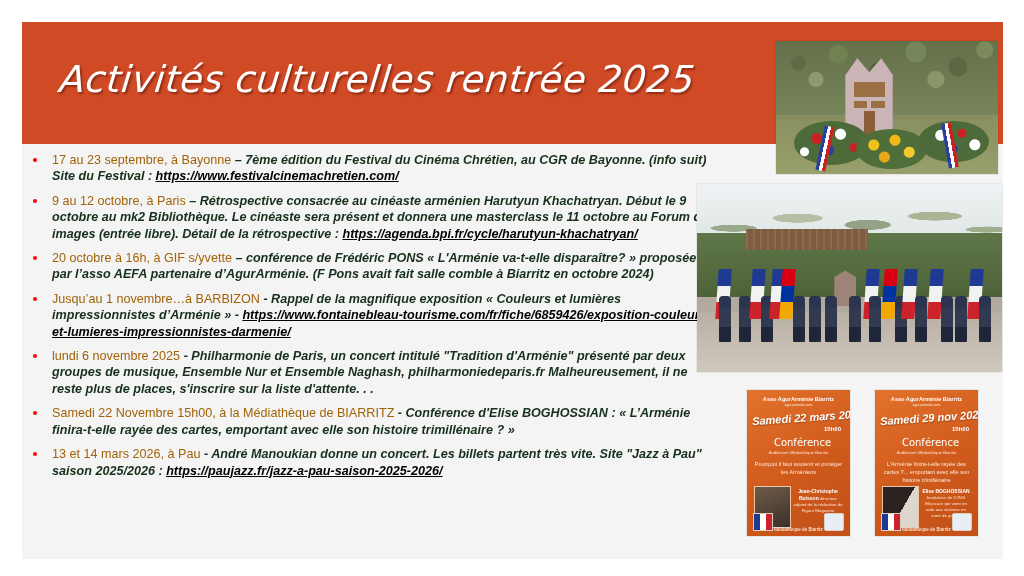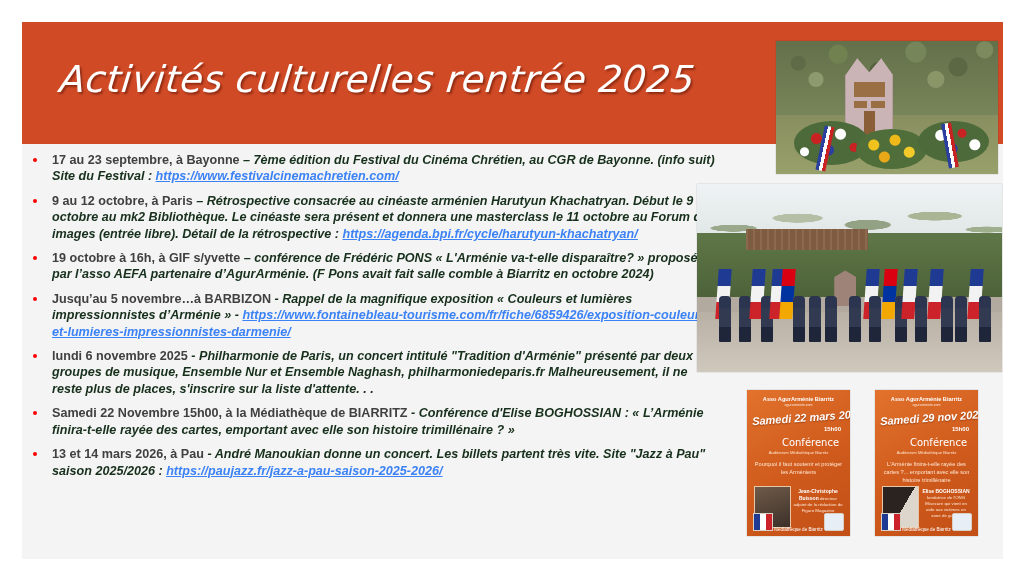--- a/index.html
+++ b/index.html
@@ -79,31 +79,31 @@
     content: "";
     position: absolute;
     left: 7px;
     top: 6px;
     width: 4px;
     height: 4px;
     border-radius: 50%;
     background: #ff0000;
   }
   .b-lead {
-    color: #404040;
+    color: #a16207;
     font-style: normal;
-    font-weight: bold;
+    font-weight: normal;
   }
   .b-body {
     color: #17301c;
     font-style: italic;
     font-weight: bold;
   }
   .b-link {
-    color: #3b82f6;
+    color: #000000;
     font-style: italic;
     font-weight: bold;
     text-decoration: underline;
     word-break: break-all;
   }
 
   
   .photo {
     position: absolute;
     overflow: hidden;
@@ -271,21 +271,21 @@
     font-style: italic;
     text-shadow: 0 1px 1px rgba(100,30,0,.5);
     transform: rotate(-4deg);
     white-space: nowrap;
   }
   .pst-hour {
     position: absolute; right: 9px; top: 36px;
     font-size: 6px; font-weight: bold; color: #ffffff;
   }
   .pst-conf {
-    position: absolute; left: 12px; top: 47px; width: 100%;
+    position: absolute; left: 4px; top: 47px; width: 100%;
     text-align: center; font-size: 10px; color: #ffffff;
     font-family: "DejaVu Sans", sans-serif;
   }
   .pst-venue {
     position: absolute; left: 0; top: 60px; width: 100%;
     text-align: center; font-size: 4.2px; color: #ffe3cd;
   }
   .pst-topic {
     position: absolute; left: 7px; top: 70px; width: 89px;
     text-align: center; font-size: 5.6px; line-height: 8px;
@@ -331,25 +331,25 @@
 
     <div class="bullet-item">
       <span class="b-lead">17 au 23 septembre, à Bayonne </span><span class="b-body">– 7ème édition du Festival du Cinéma Chrétien, au CGR de Bayonne. (info suit) Site du Festival : </span><a class="b-link" href="#">https://www.festivalcinemachretien.com/</a>
     </div>
 
     <div class="bullet-item">
       <span class="b-lead"> 9 au 12 octobre, à Paris </span><span class="b-body">– Rétrospective consacrée au cinéaste arménien Harutyun Khachatryan. Début le 9 octobre au mk2 Bibliothèque. Le cinéaste sera présent et donnera une masterclass le 11 octobre au Forum des images (entrée libre). Détail de la rétrospective : </span><a class="b-link" href="#">https://agenda.bpi.fr/cycle/harutyun-khachatryan/</a>
     </div>
 
     <div class="bullet-item">
-      <span class="b-lead">19 octobre à 16h,  à GIF s/yvette </span><span class="b-body">– conférence de Frédéric PONS « L'Arménie va-t-elle disparaître? » proposée par l’asso AEFA partenaire d’AgurArménie. (F Pons avait fait salle comble à Biarritz en octobre 2024)</span>
-    </div>
-
-    <div class="bullet-item">
-      <span class="b-lead">Jusqu’au 5 novembre…à BARBIZON </span><span class="b-body">- Rappel de la magnifique exposition «  Couleurs et lumières impressionnistes d’Arménie » - </span><a class="b-link" href="#">https://www.fontainebleau-tourisme.com/fr/fiche/6859426/exposition-couleurs-et-lumieres-impressionnistes-darmenie/</a>
+      <span class="b-lead">20 octobre à 16h,  à GIF s/yvette </span><span class="b-body">– conférence de Frédéric PONS « L'Arménie va-t-elle disparaître? » proposée par l’asso AEFA partenaire d’AgurArménie. (F Pons avait fait salle comble à Biarritz en octobre 2024)</span>
+    </div>
+
+    <div class="bullet-item">
+      <span class="b-lead">Jusqu’au 1 novembre…à BARBIZON </span><span class="b-body">- Rappel de la magnifique exposition «  Couleurs et lumières impressionnistes d’Arménie » - </span><a class="b-link" href="#">https://www.fontainebleau-tourisme.com/fr/fiche/6859426/exposition-couleurs-et-lumieres-impressionnistes-darmenie/</a>
     </div>
 
     <div class="bullet-item">
       <span class="b-lead">lundi 6 novembre 2025 </span><span class="b-body">- Philharmonie de Paris, un concert intitulé "Tradition d'Arménie" présenté par deux groupes de musique, Ensemble Nur et Ensemble Naghash, philharmoniedeparis.fr Malheureusement, il ne reste plus de places, s'inscrire sur la liste d'attente. . .</span>
     </div>
 
     <div class="bullet-item">
       <span class="b-lead">Samedi 22 Novembre 15h00, à la Médiathèque de BIARRITZ </span><span class="b-body">- Conférence d'Elise BOGHOSSIAN :  « L’Arménie finira-t-elle rayée des cartes, emportant avec elle son histoire trimillénaire ? »</span>
     </div>
 

